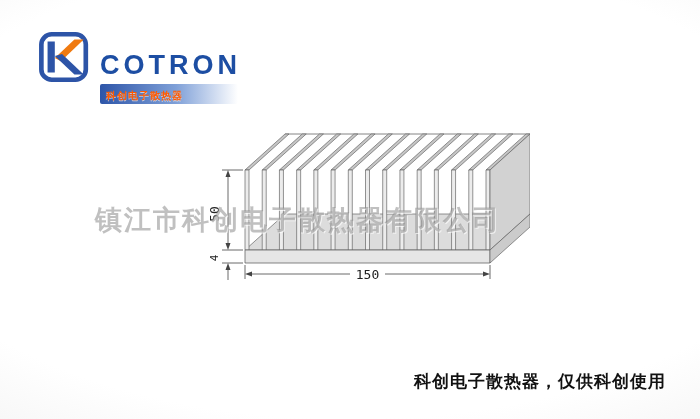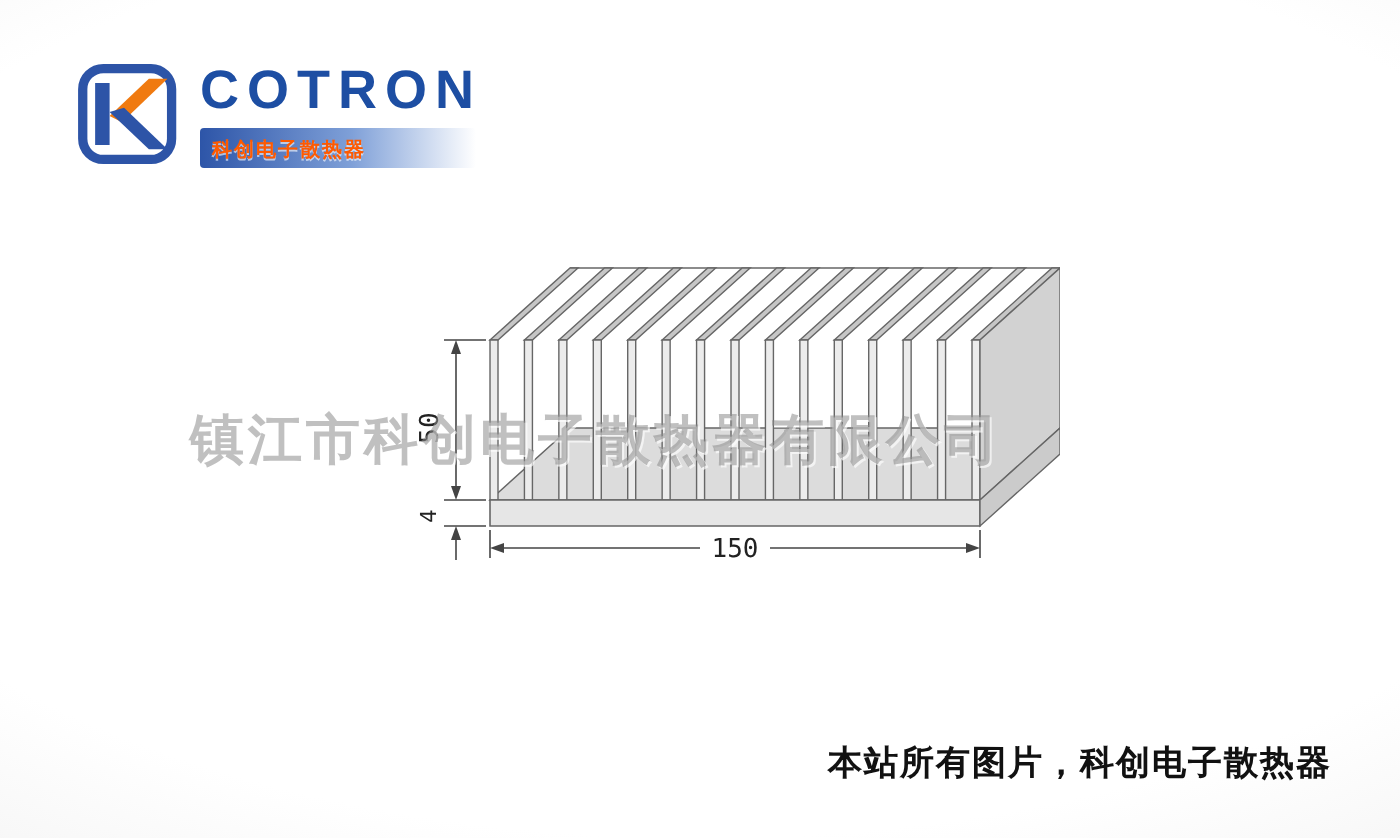--- a/index.html
+++ b/index.html
@@ -11,21 +11,21 @@
   .canvas{
     position:relative;width:700px;height:419px;
     background:radial-gradient(ellipse 120% 100% at 50% 45%, #ffffff 55%, #efefef 85%, #e3e3e3 100%);
   }
   
   .logo{position:absolute;left:30px;top:26px;display:flex;align-items:flex-start;}
   .logo-icon{width:62px;height:62px;flex:0 0 auto;}
   .logo-texts{margin-left:8px;padding-top:6px;}
   .logo-brand{
     font-size:27px;font-weight:bold;letter-spacing:4px;
-    color:#1d4ea3;line-height:1;
+    color:#1d4ea3;line-height:1;margin-top:20px;
   }
   .logo-band{
     margin-top:5px;width:132px;height:20px;line-height:20px;
     background:linear-gradient(90deg,#2d55a8 0%,#7fa0d8 55%,rgba(238,242,248,0) 100%);
     border-radius:2px;padding-left:6px;
   }
   .logo-sub{
     font-size:10px;font-weight:bold;color:#ff5a00;letter-spacing:1px;
     text-shadow:0 1px 0 rgba(255,255,255,0.6);
   }
@@ -137,15 +137,15 @@
       <path d="M310,172 L303,169.5 L303,174.5 Z" fill="#444" stroke="none"></path>
     </g>
 
     <text class="dim-text" x="39" y="112" text-anchor="middle" transform="rotate(-90 39 112)">50</text>
     <text class="dim-text-small" x="38" y="156" text-anchor="middle" transform="rotate(-90 38 156)">4</text>
     <text class="dim-text" x="187.5" y="176.5" text-anchor="middle">150</text>
   </svg>
 
   <div class="watermark">镇江市科创电子散热器有限公司</div>
 
-  <div class="footer-notice">本站所有图片，科创电子散热器</div>
+  <div class="footer-notice">科创电子散热器，仅供科创使用</div>
 
 </div>
 
 </body></html>

